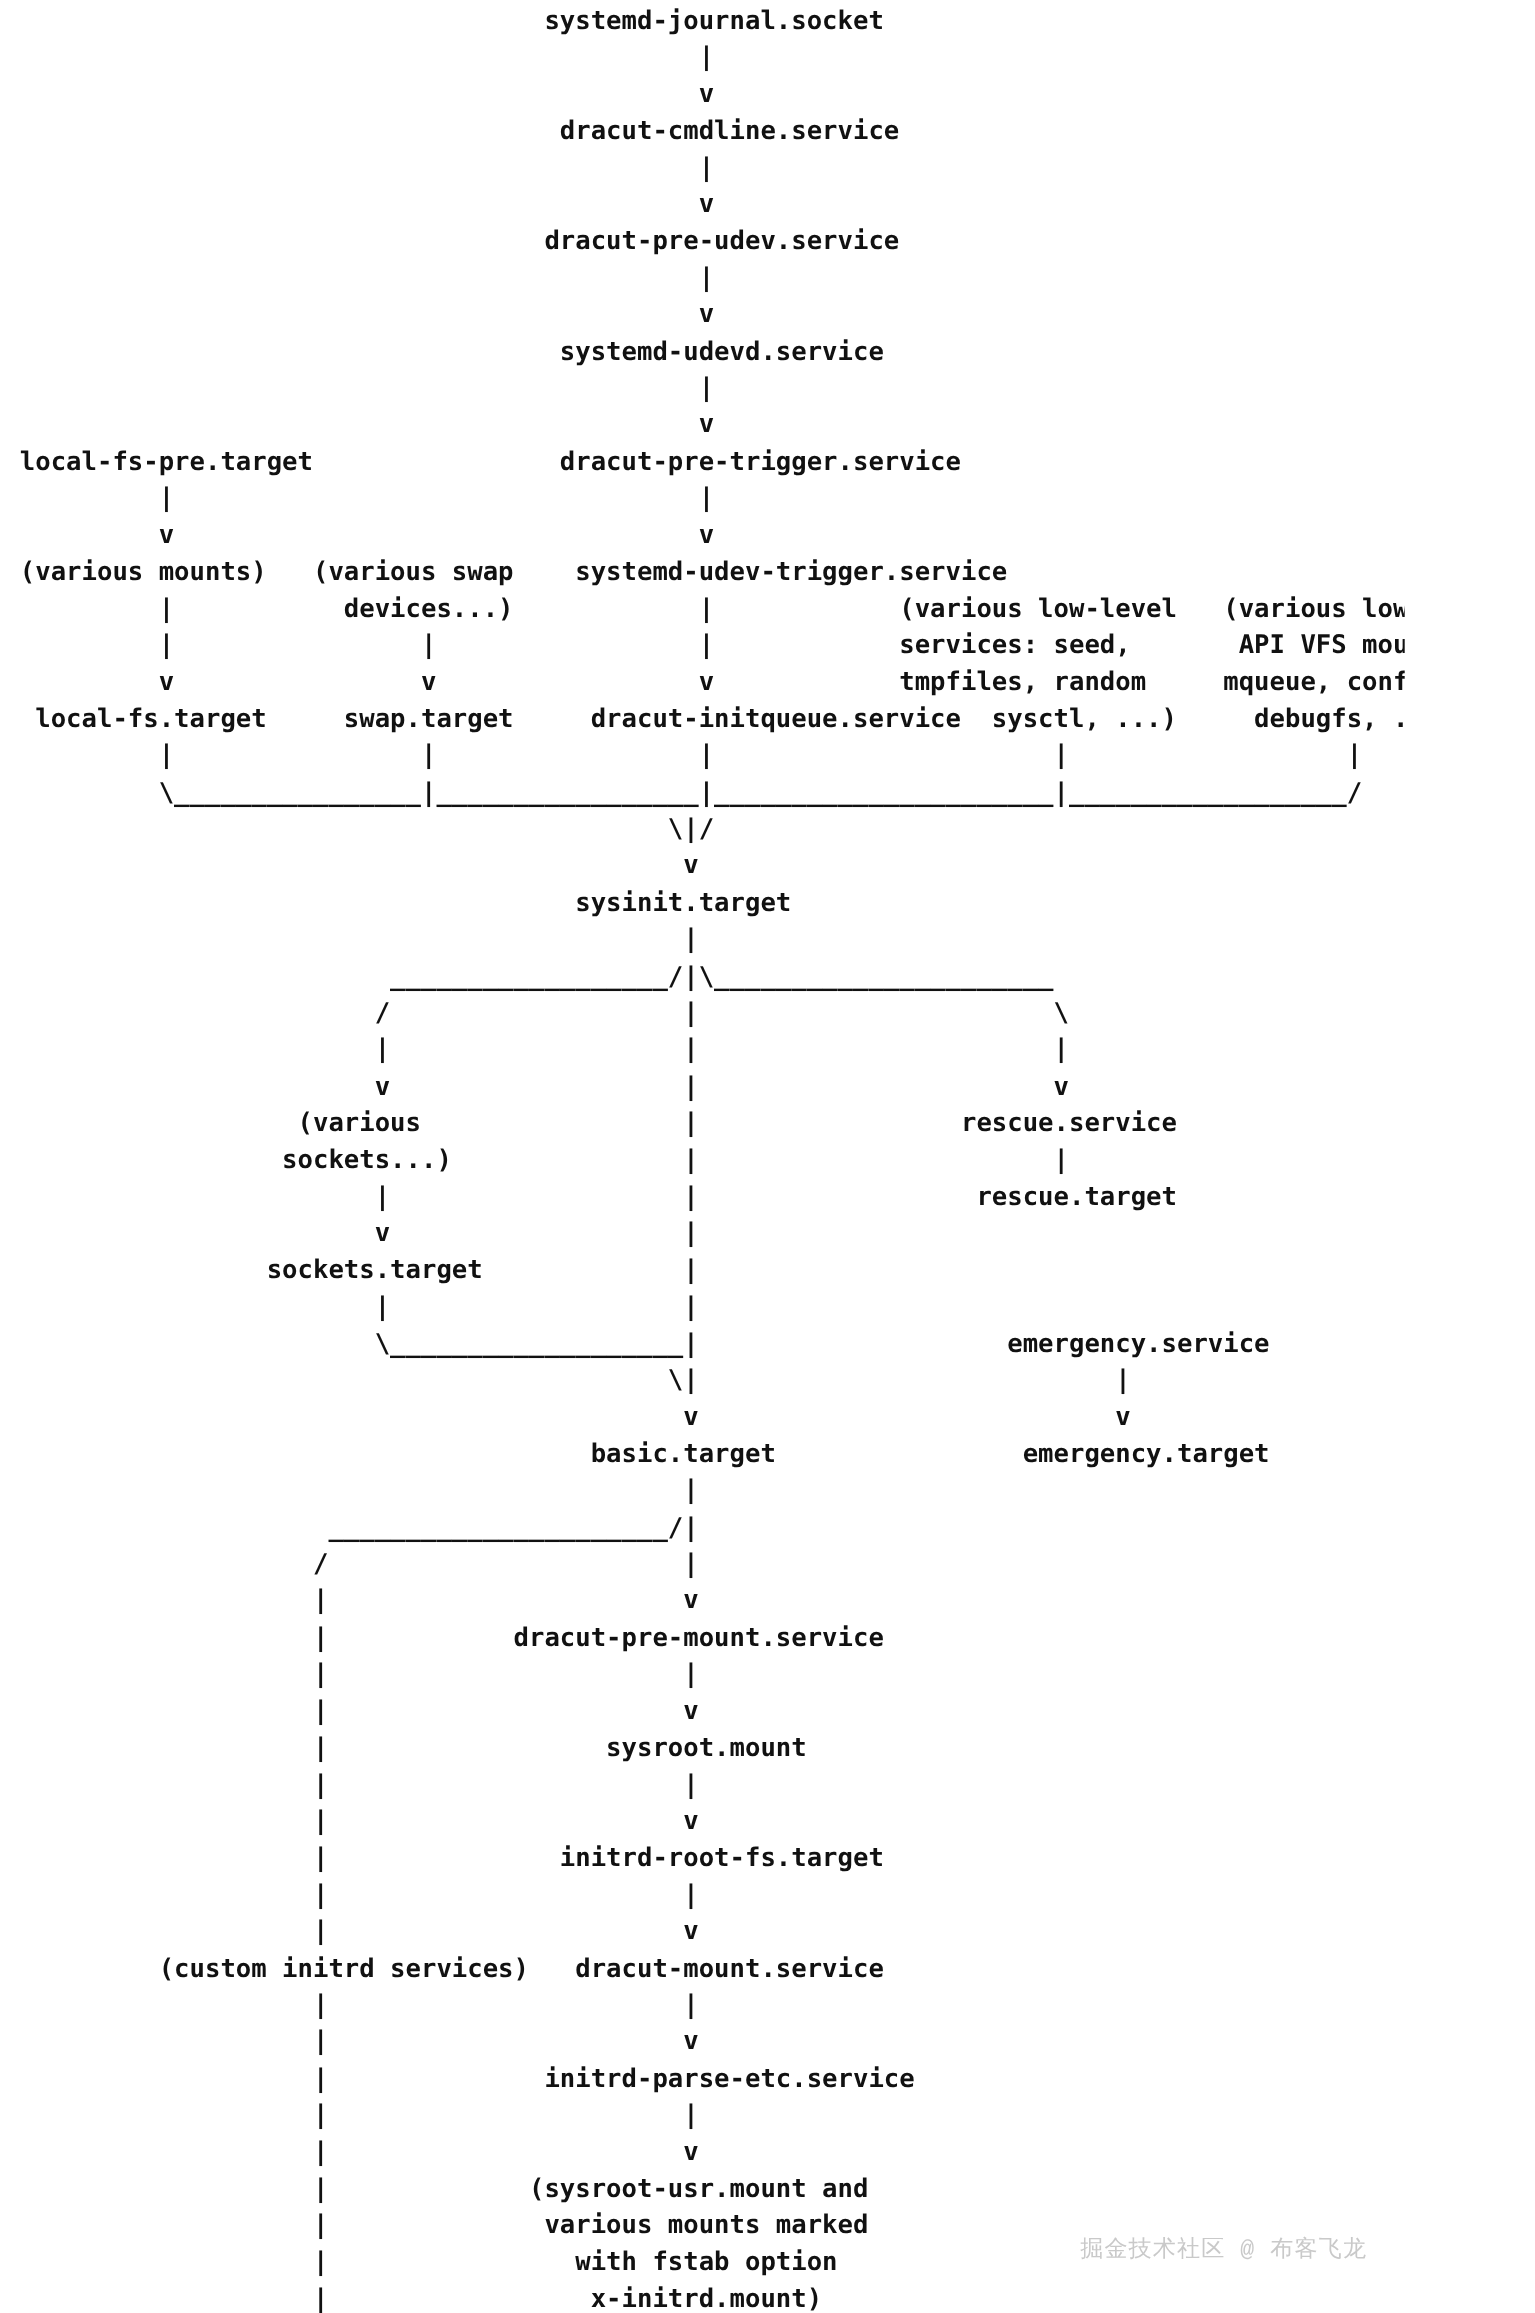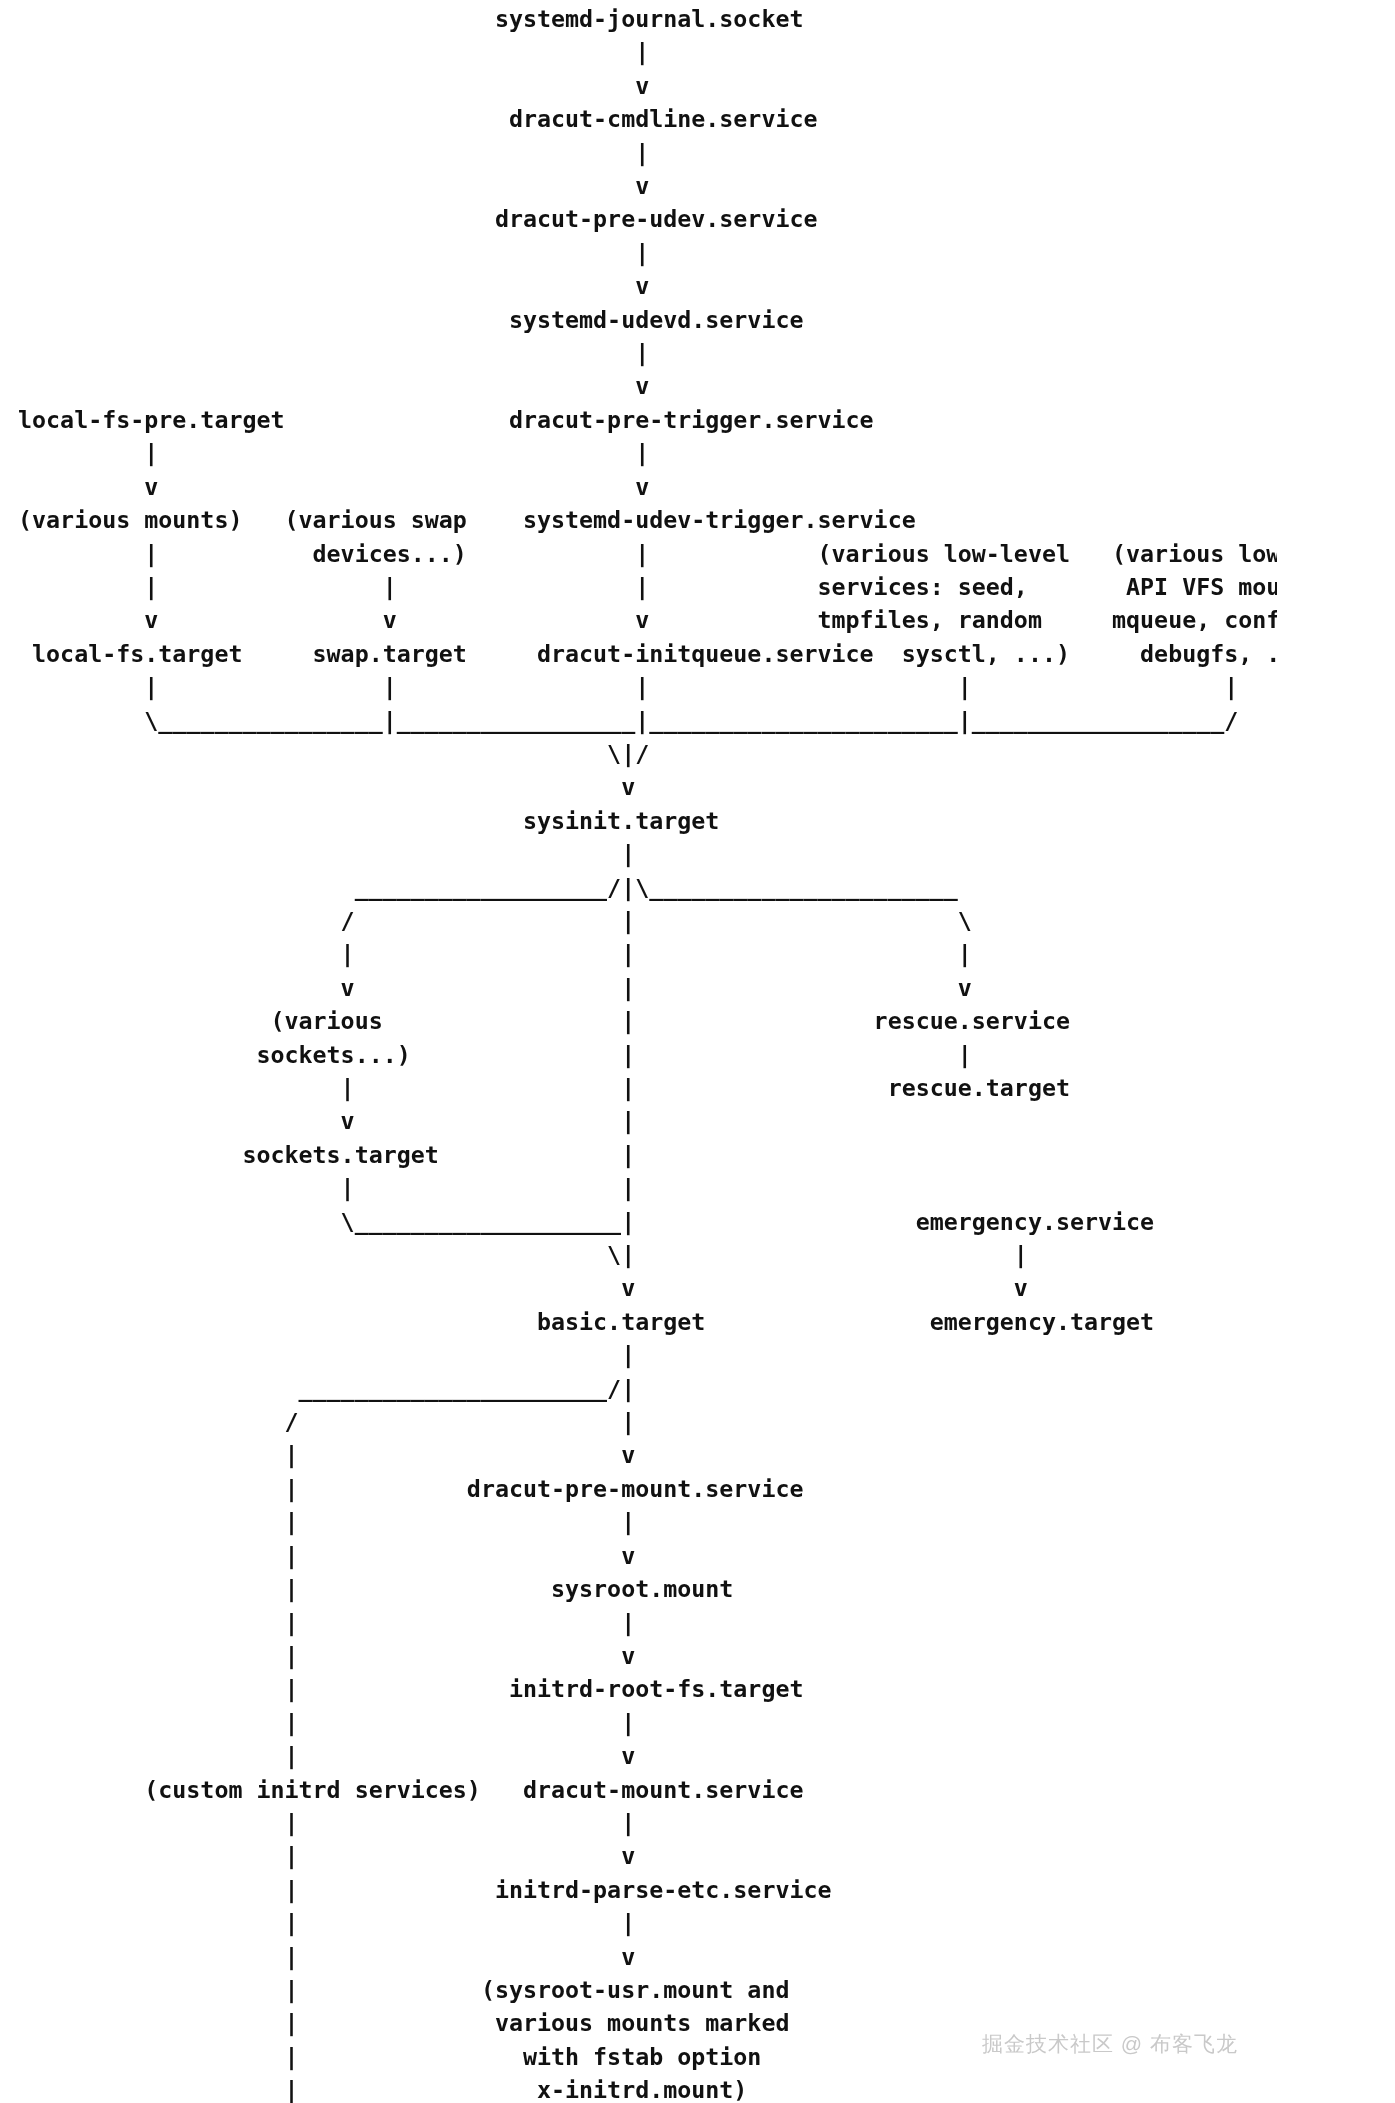--- a/index.html
+++ b/index.html
@@ -26,21 +26,21 @@
     letter-spacing: 0px;
     font-weight: 700;
     color: #111111;
     white-space: pre;
     -webkit-font-smoothing: antialiased;
   }
   #watermark {
     position: absolute;
     left: 982px;
     top: 2030px;
-    font-family: Liberation Sans, sans-serif;
+    font-family: Liberation Mono, monospace;
     font-size: 21px;
     color: #c9c9c9;
     white-space: pre;
     letter-spacing: 1px;
   }
 </style>
 </head>
 <body>
 
 <div id="page">

